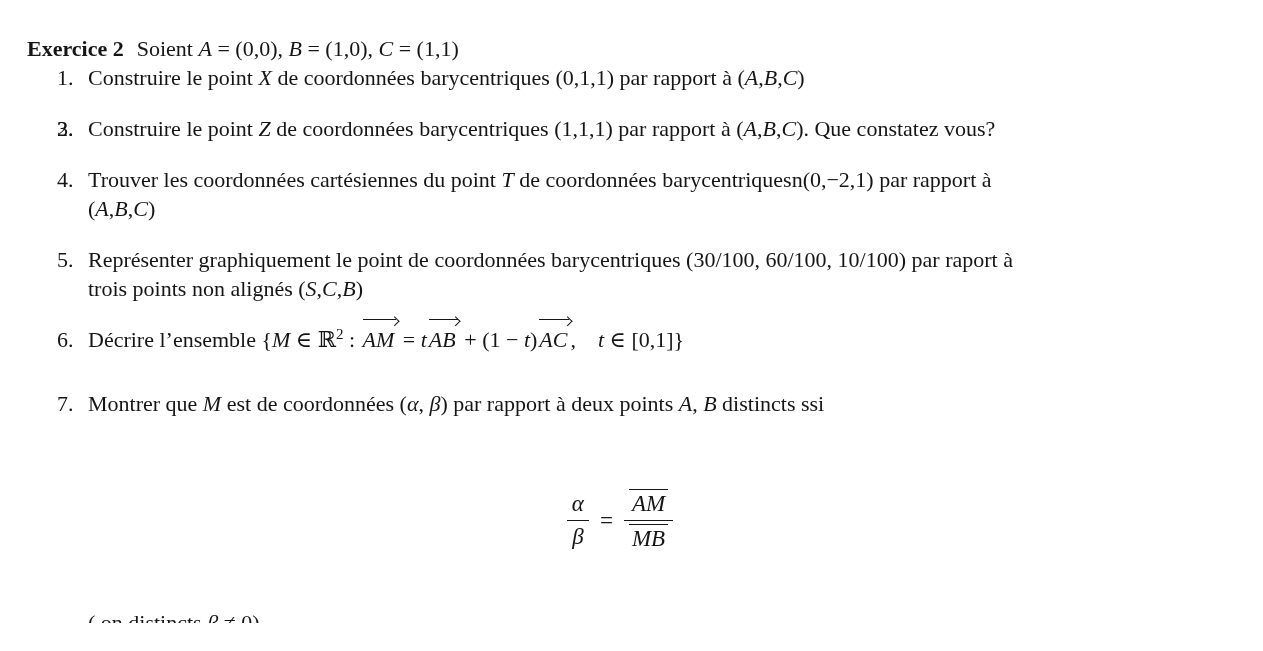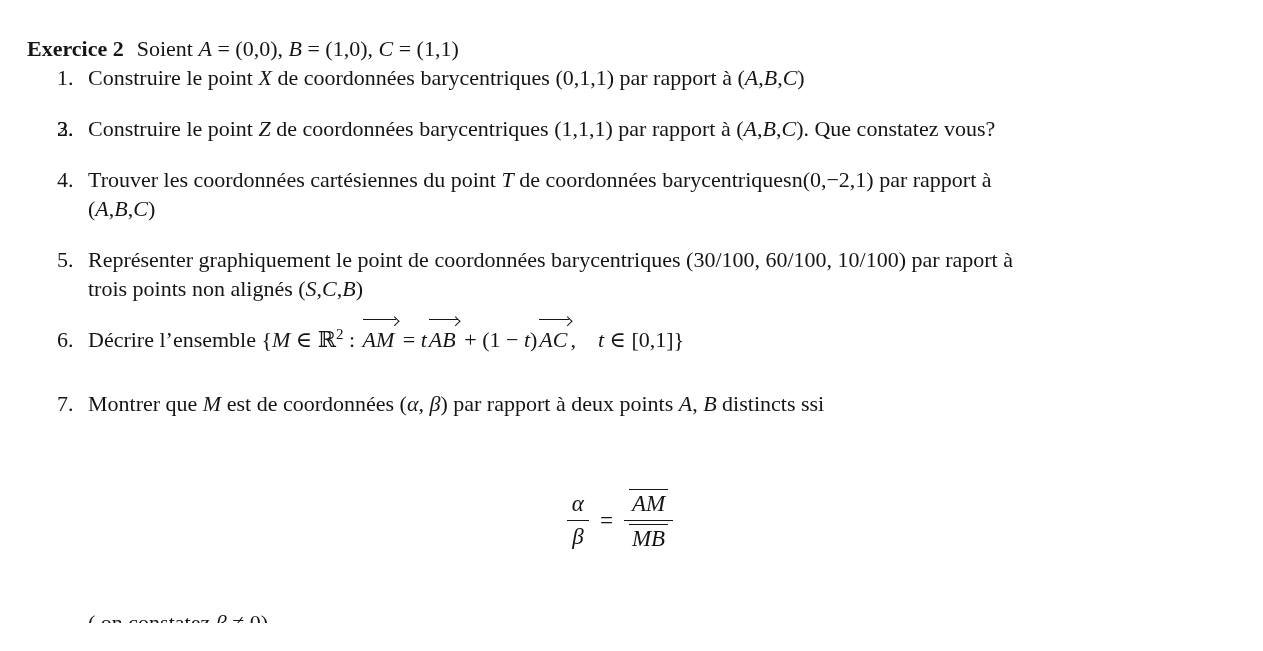--- a/index.html
+++ b/index.html
@@ -109,15 +109,15 @@
         <span class="frac-den math-it">β</span>
       </span>
       <span class="rel">=</span>
       <span class="frac">
         <span class="frac-num"><span class="ov math-it">AM</span></span>
         <span class="frac-den"><span class="ov math-it">MB</span></span>
       </span>
     </span>
   </div>
 
-  <p class="footer"><span class="seg-up">( on constatez </span><span class="seg-it">β</span><span class="seg-up"> ≠ 0).</span></p>
+  <p class="footer"><span class="seg-up">( on distincts </span><span class="seg-it">β</span><span class="seg-up"> ≠ 0).</span></p>
 
 </div>
 
 </body></html>

